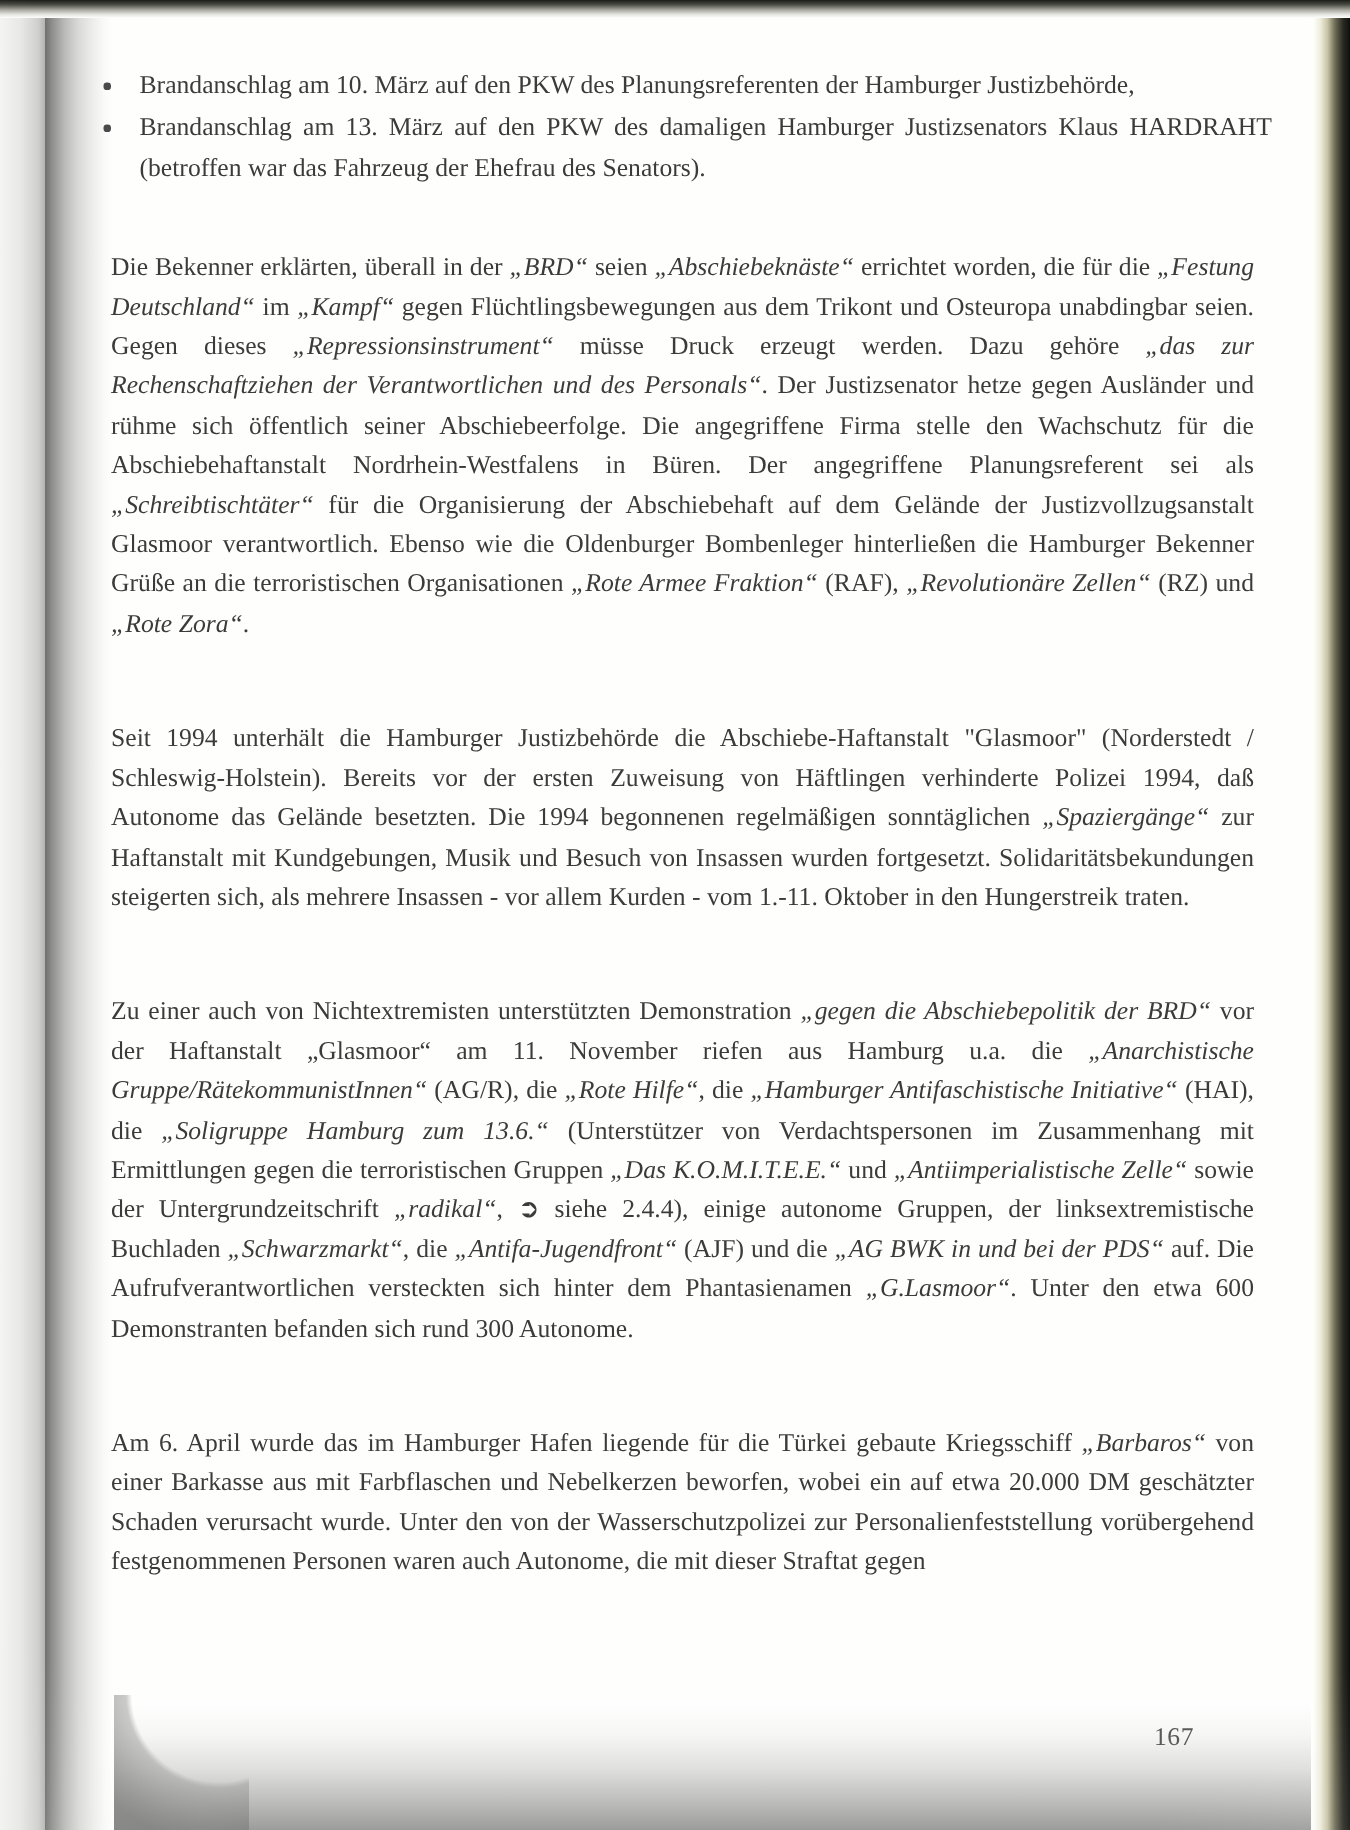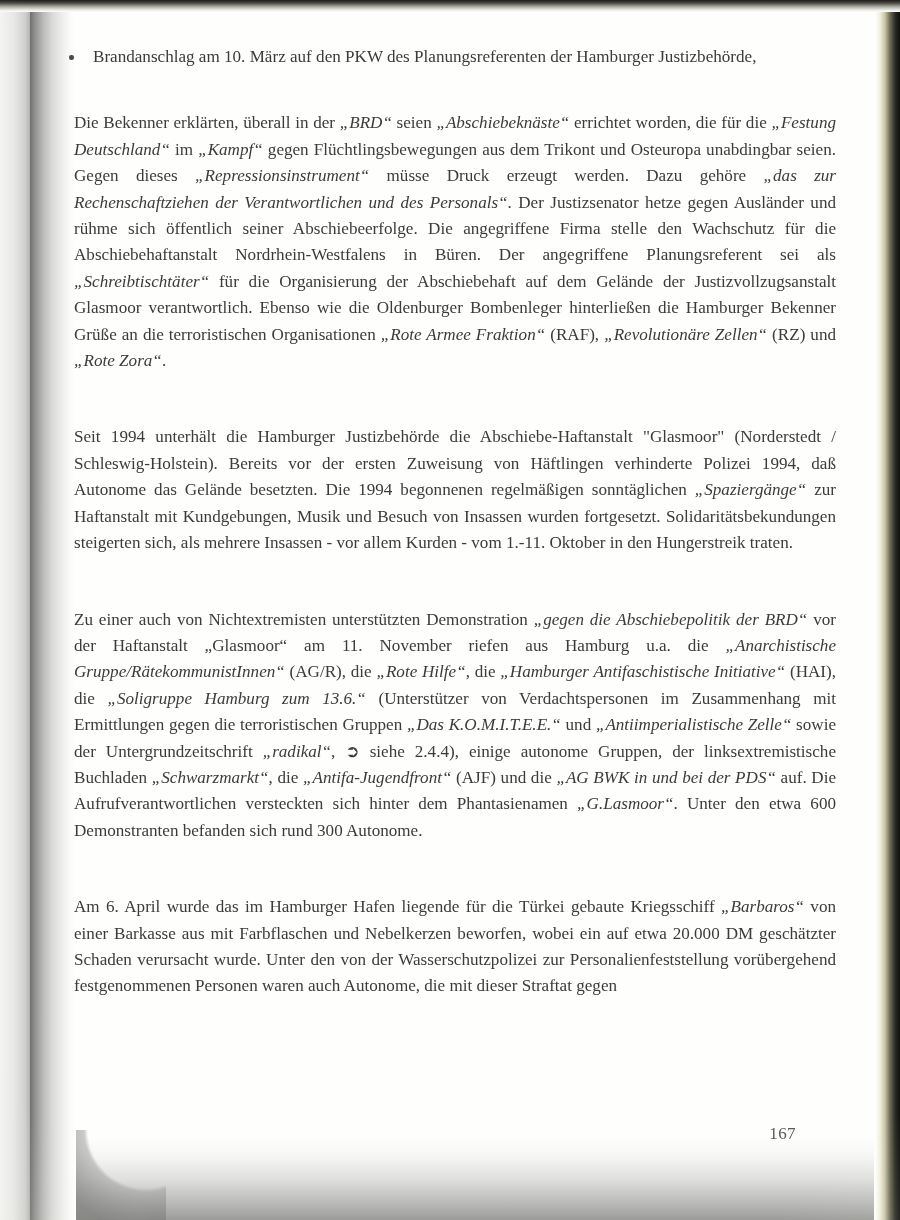--- a/index.html
+++ b/index.html
@@ -171,21 +171,21 @@
     text-indent: 0;
   }
   .gap { height: 26px; }
 
   i.q { font-style: italic; }
 
   .pageno {
     position: absolute;
     z-index: 9;
     right: 104px;
-    top: 1124px;
+    top: 1148px;
     font-size: 17px;
     color: #5a5a5a;
     letter-spacing: 0.4px;
   }
 </style>
 </head>
 <body>
 
 <div class="scan">
 
@@ -197,20 +197,24 @@
   <div class="edge-right"></div>
   <div class="edge-top"></div>
 
   <div class="content">
 
     <ul class="bullets">
       <li class="bullet-item">
         <span class="dot"></span>
         <span class="txt">Brandanschlag am 10. März auf den PKW des Planungsreferenten der Hamburger Justizbehörde,</span>
       </li>
+      <li class="bullet-item">
+        <span class="dot"></span>
+        <span class="txt">Brandanschlag am 13. März auf den PKW des damaligen Hamburger Justizsenators Klaus HARDRAHT (betroffen war das Fahrzeug der Ehefrau des Senators).</span>
+      </li>
     </ul>
 
     <div class="gap"></div>
 
     <p class="para"><span>Die Bekenner erklärten, überall in der </span><i class="q">„BRD“</i><span> seien </span><i class="q">„Abschiebeknäste“</i><span> errichtet worden, die für die </span><i class="q">„Festung Deutschland“</i><span> im </span><i class="q">„Kampf“</i><span> gegen Flüchtlingsbewegungen aus dem Trikont und Osteuropa unabdingbar seien. Gegen dieses </span><i class="q">„Repressionsinstrument“</i><span> müsse Druck erzeugt werden. Dazu gehöre </span><i class="q">„das zur Rechenschaftziehen der Verantwortlichen und des Personals“</i><span>. Der Justizsenator hetze gegen Ausländer und rühme sich öffentlich seiner Abschiebeerfolge. Die angegriffene Firma stelle den Wachschutz für die Abschiebehaftanstalt Nordrhein-Westfalens in Büren. Der angegriffene Planungsreferent sei als </span><i class="q">„Schreibtischtäter“</i><span> für die Organisierung der Abschiebehaft auf dem Gelände der Justizvollzugsanstalt Glasmoor verantwortlich. Ebenso wie die Oldenburger Bombenleger hinterließen die Hamburger Bekenner Grüße an die terroristischen Organisationen </span><i class="q">„Rote Armee Fraktion“</i><span> (RAF), </span><i class="q">„Revolutionäre Zellen“</i><span> (RZ) und </span><i class="q">„Rote Zora“</i><span>.</span></p>
 
     <div class="gap"></div>
 
     <p class="para"><span>Seit 1994 unterhält die Hamburger Justizbehörde die Abschiebe-Haftanstalt "Glasmoor" (Norderstedt / Schleswig-Holstein). Bereits vor der ersten Zuweisung von Häftlingen verhinderte Polizei 1994, daß Autonome das Gelände besetzten. Die 1994 begonnenen regelmäßigen sonntäglichen </span><i class="q">„Spaziergänge“</i><span> zur Haftanstalt mit Kundgebungen, Musik und Besuch von Insassen wurden fortgesetzt. Solidaritätsbekundungen steigerten sich, als mehrere Insassen - vor allem Kurden - vom 1.-11. Oktober in den Hungerstreik traten.</span></p>
 

